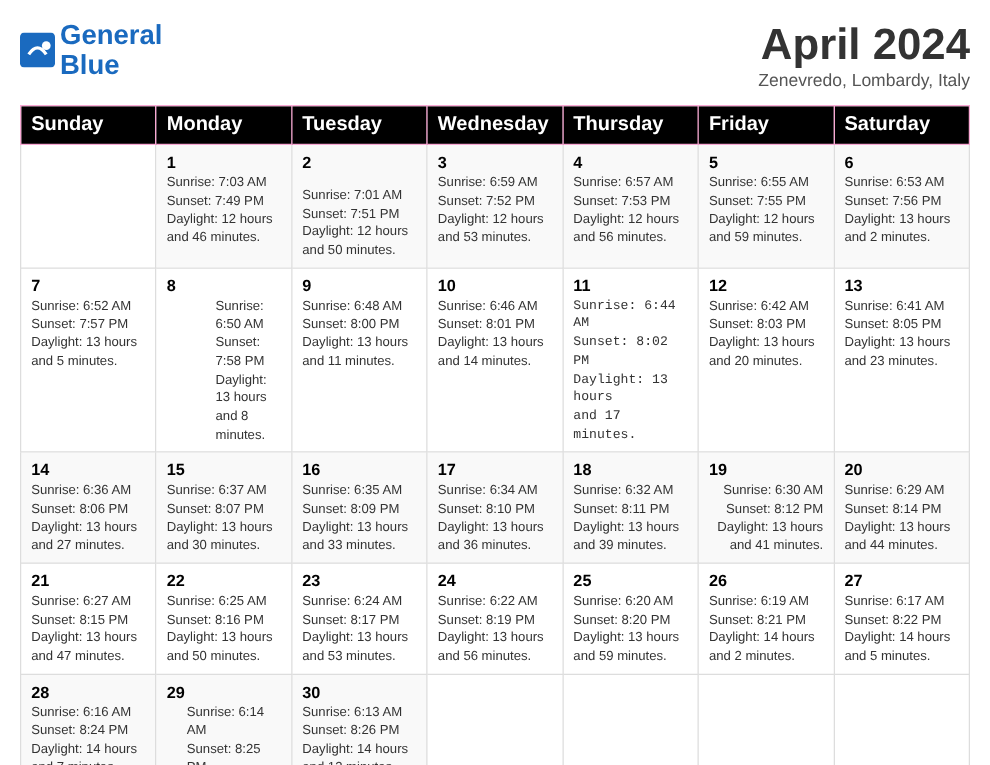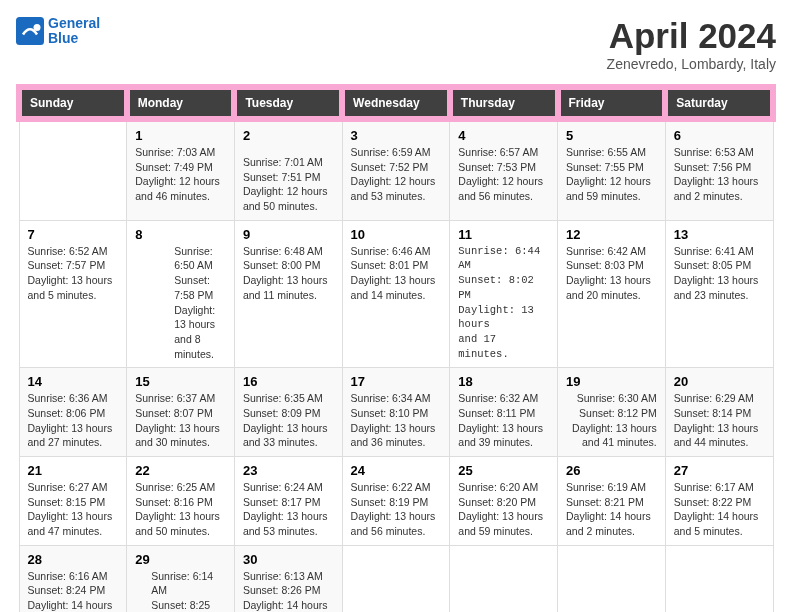--- a/index.html
+++ b/index.html
@@ -14,21 +14,21 @@
       display: flex;
       justify-content: space-between;
       align-items: flex-start;
       margin-bottom: 12px;
     }
     .logo {
       display: flex;
       align-items: center;
     }
     .logo-text {
-      font-size: 14px;
+      font-size: 22px;
       font-weight: bold;
       color: #333;
       line-height: 1.1;
     }
     .logo-text span {
       color: #1a6abf;
     }
     .logo-icon {
       width: 28px;
       height: 28px;
@@ -45,26 +45,26 @@
     .subtitle {
       font-size: 14px;
       color: #555;
     }
     table {
       width: 100%;
       border-collapse: collapse;
       font-size: 11px;
     }
     thead tr th {
-      background-color: #404040;
+      background-color: #000000;
       color: #fff;
       text-align: left;
       padding: 6px 8px;
-      font-size: 12px;
-      border: 6px solid #f9a8d4;
+      font-size: 16px;
+      border: 1px solid #f9a8d4;
     }
     tbody tr {
       border-bottom: 1px solid #ccc;
     }
     tbody tr:nth-child(odd) {
       background-color: #f9f9f9;
     }
     tbody tr:nth-child(even) {
       background-color: #fff;
     }

